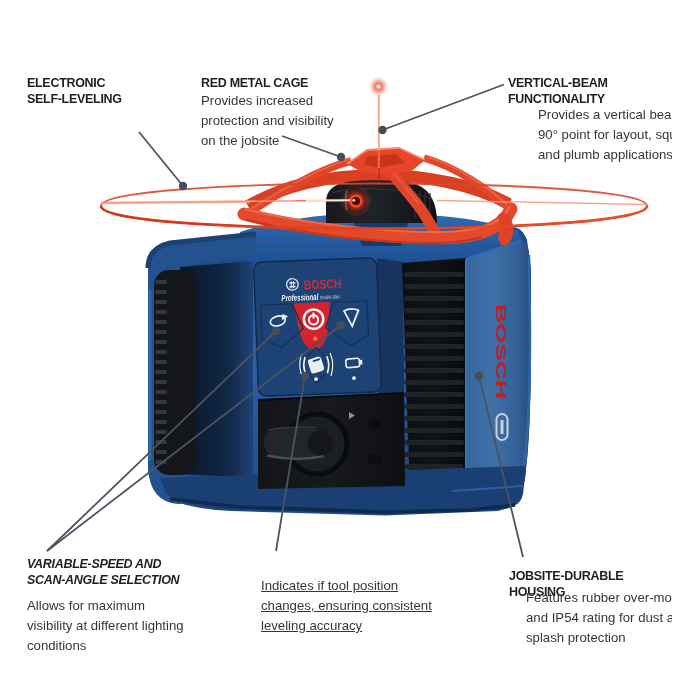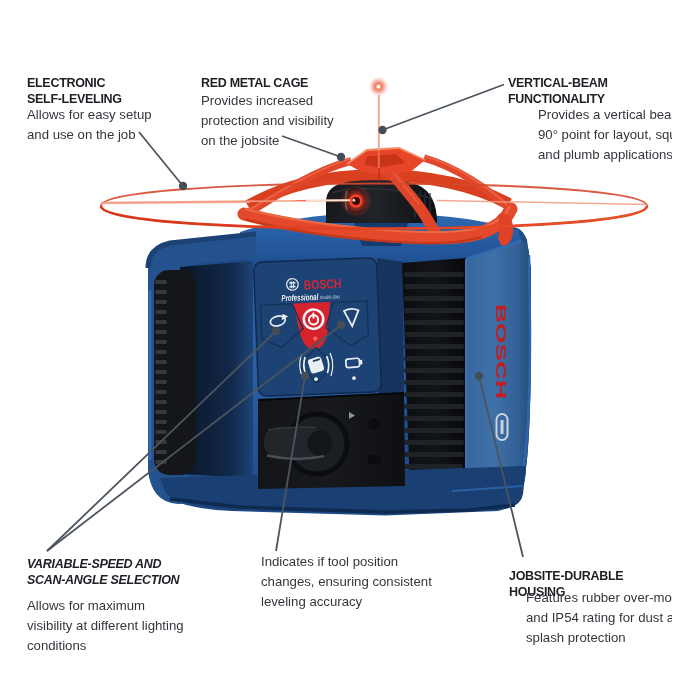--- a/index.html
+++ b/index.html
@@ -282,41 +282,39 @@
   <circle cx="382.5" cy="130" r="4.2"></circle>
   <circle cx="276" cy="331" r="4.2"></circle>
   <circle cx="341" cy="325" r="4.2"></circle>
   <circle cx="305" cy="376" r="4.2"></circle>
   <circle cx="479" cy="376" r="4.2"></circle>
 </g>
 </svg>
 
 <div class="hd" style="left:27px;top:74.5px;">ELECTRONIC
 SELF-LEVELING</div>
-<div class="bd" style="left:27px;top:105px;">Allows for easy setup
-and use on the job</div>
 
 <div class="hd" style="left:201px;top:74.5px;">RED METAL CAGE</div>
 <div class="bd" style="left:201px;top:90.5px;">Provides increased
 protection and visibility
 on the jobsite</div>
 
 <div class="hd" style="left:508px;top:74.5px;">VERTICAL-BEAM
 FUNCTIONALITY</div>
 <div class="bd" style="left:538px;top:105px;">Provides a vertical beam and
 90° point for layout, squaring
 and plumb applications</div>
 
 <div class="hd" style="left:27px;top:556px;font-style:italic;">VARIABLE-SPEED AND
 SCAN-ANGLE SELECTION</div>
 <div class="bd" style="left:27px;top:596px;">Allows for maximum
 visibility at different lighting
 conditions</div>
 
-<div class="bd" style="left:261px;top:552px;">Indicates if tool position
+<div class="bd" style="left:261px;top:576px;text-decoration:underline;">Indicates if tool position
 changes, ensuring consistent
 leveling accuracy</div>
 
 <div class="hd" style="left:509px;top:568px;">JOBSITE-DURABLE
 HOUSING</div>
 <div class="bd" style="left:509px;top:587.5px;margin-left:17px;">Features rubber over-mold
 and IP54 rating for dust and
 splash protection</div>
 
 </div>

